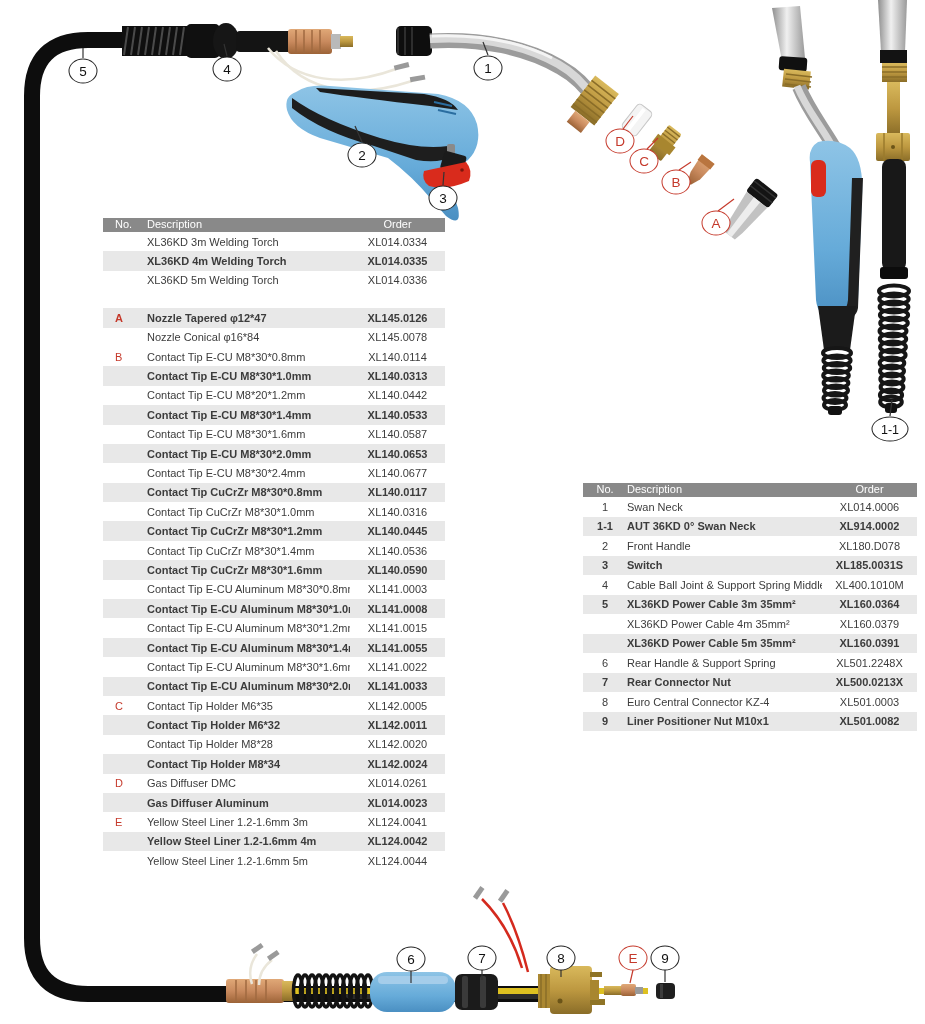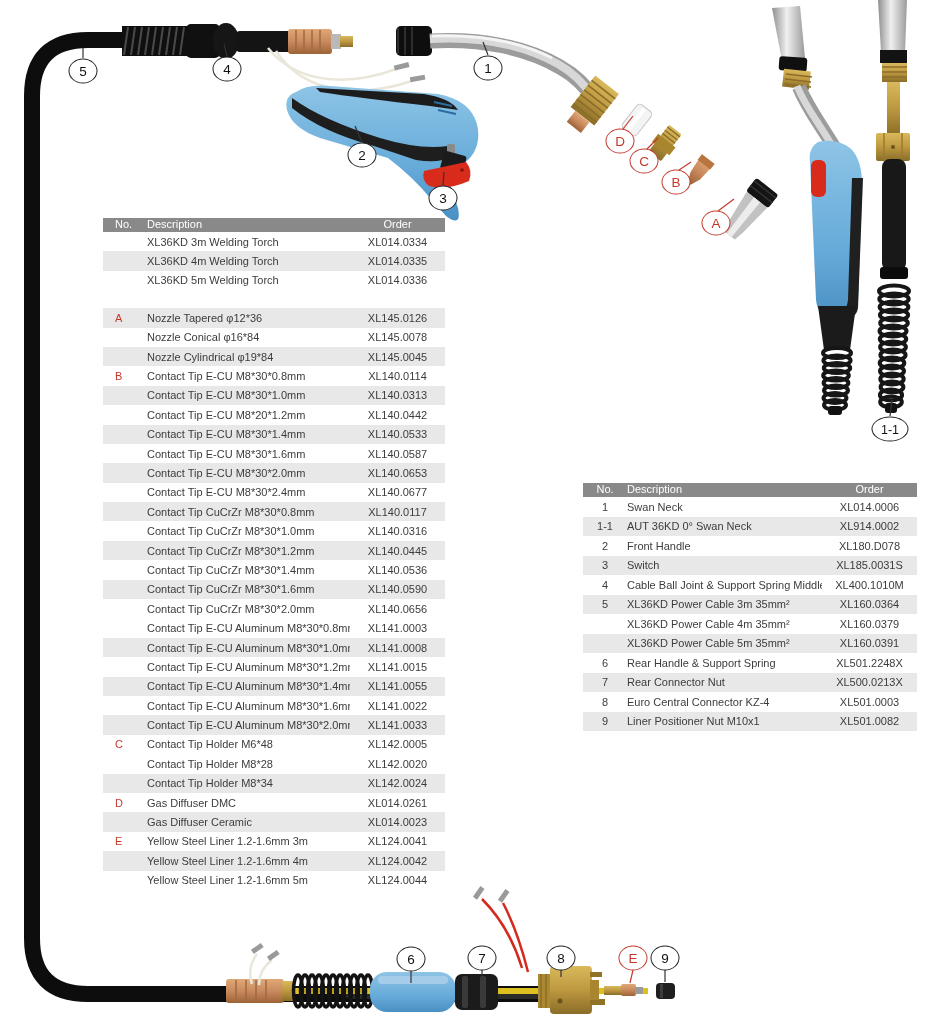--- a/index.html
+++ b/index.html
@@ -15,21 +15,21 @@
   .right-table { left:583px; top:483px; width:334px; }
   .t-header {
     display:flex; align-items:flex-start; background:#898989; color:#fff;
     height:14px; font-size:11px;
   }
   .row {
     display:flex; align-items:center; height:19.4px;
     font-size:11px; color:#3c3c3c; white-space:nowrap;
   }
   .right-table .row { height:19.5px; }
-  .row.stripe { background:#e8e8e8; }
+  .row.stripe { background:#e8e8e8;font-weight:bold; }
   .row.gap-row { height:18px; background:#fff; }
   .col-no  { width:44px; padding-left:12px; box-sizing:border-box; flex:none; }
   .right-table .col-no, .right-table .t-header .col-no { padding-left:0; text-align:center; }
   .col-desc { flex:1; overflow:hidden; }
   .col-order { width:95px; text-align:center; flex:none; }
   .red-letter { color:#c5392b; }
 
   
   .callout {
     position:absolute; transform:translate(-50%,-50%);
@@ -298,35 +298,30 @@
         <div class="row">
           <div class="col-no"></div>
           <div class="col-desc">XL36KD 5m Welding Torch</div>
           <div class="col-order">XL014.0336</div>
         </div>
 
         <div class="row gap-row"></div>
 
         <div class="row stripe">
           <div class="col-no red-letter">A</div>
-          <div class="col-desc">Nozzle Tapered φ12*36</div>
+          <div class="col-desc">Nozzle Tapered φ12*47</div>
           <div class="col-order">XL145.0126</div>
         </div>
 
         <div class="row">
           <div class="col-no"></div>
           <div class="col-desc">Nozzle Conical φ16*84</div>
           <div class="col-order">XL145.0078</div>
         </div>
 
-        <div class="row stripe">
-          <div class="col-no"></div>
-          <div class="col-desc">Nozzle Cylindrical φ19*84</div>
-          <div class="col-order">XL145.0045</div>
-        </div>
 
         <div class="row">
           <div class="col-no red-letter">B</div>
           <div class="col-desc">Contact Tip E-CU M8*30*0.8mm</div>
           <div class="col-order">XL140.0114</div>
         </div>
 
         <div class="row stripe">
           <div class="col-no"></div>
           <div class="col-desc">Contact Tip E-CU M8*30*1.0mm</div>
@@ -386,25 +381,20 @@
           <div class="col-desc">Contact Tip CuCrZr M8*30*1.4mm</div>
           <div class="col-order">XL140.0536</div>
         </div>
 
         <div class="row stripe">
           <div class="col-no"></div>
           <div class="col-desc">Contact Tip CuCrZr M8*30*1.6mm</div>
           <div class="col-order">XL140.0590</div>
         </div>
 
-        <div class="row">
-          <div class="col-no"></div>
-          <div class="col-desc">Contact Tip CuCrZr M8*30*2.0mm</div>
-          <div class="col-order">XL140.0656</div>
-        </div>
 
 
         <div class="row">
           <div class="col-no"></div>
           <div class="col-desc">Contact Tip E-CU Aluminum M8*30*0.8mm</div>
           <div class="col-order">XL141.0003</div>
         </div>
 
         <div class="row stripe">
           <div class="col-no"></div>
@@ -431,24 +421,29 @@
         </div>
 
         <div class="row stripe">
           <div class="col-no"></div>
           <div class="col-desc">Contact Tip E-CU Aluminum M8*30*2.0mm</div>
           <div class="col-order">XL141.0033</div>
         </div>
 
         <div class="row">
           <div class="col-no red-letter">C</div>
-          <div class="col-desc">Contact Tip Holder M6*48</div>
+          <div class="col-desc">Contact Tip Holder M6*35</div>
           <div class="col-order">XL142.0005</div>
         </div>
 
+        <div class="row stripe">
+          <div class="col-no"></div>
+          <div class="col-desc">Contact Tip Holder M6*32</div>
+          <div class="col-order">XL142.0011</div>
+        </div>
 
         <div class="row">
           <div class="col-no"></div>
           <div class="col-desc">Contact Tip Holder M8*28</div>
           <div class="col-order">XL142.0020</div>
         </div>
 
         <div class="row stripe">
           <div class="col-no"></div>
           <div class="col-desc">Contact Tip Holder M8*34</div>
@@ -456,21 +451,21 @@
         </div>
 
         <div class="row">
           <div class="col-no red-letter">D</div>
           <div class="col-desc">Gas Diffuser DMC</div>
           <div class="col-order">XL014.0261</div>
         </div>
 
         <div class="row stripe">
           <div class="col-no"></div>
-          <div class="col-desc">Gas Diffuser Ceramic</div>
+          <div class="col-desc">Gas Diffuser Aluminum</div>
           <div class="col-order">XL014.0023</div>
         </div>
 
         <div class="row">
           <div class="col-no red-letter">E</div>
           <div class="col-desc">Yellow Steel Liner 1.2-1.6mm 3m</div>
           <div class="col-order">XL124.0041</div>
         </div>
 
         <div class="row stripe">

